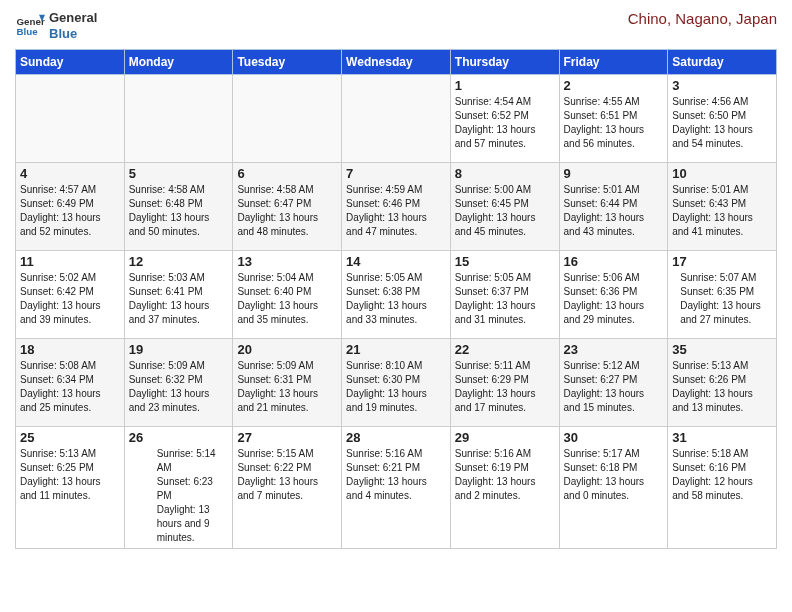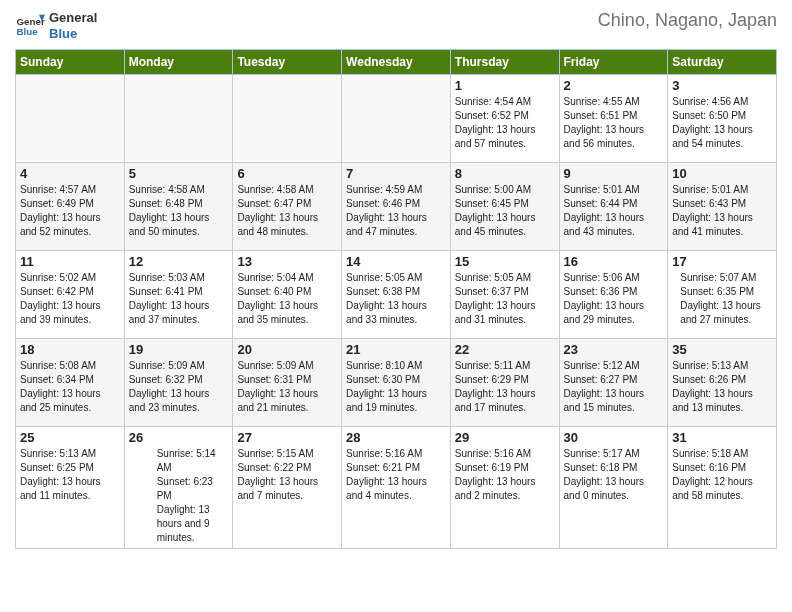--- a/index.html
+++ b/index.html
@@ -37,31 +37,31 @@
     .title-area {
       text-align: right;
     }
     .title-area h1 {
       font-size: 36px;
       font-weight: normal;
       color: #222;
       line-height: 1;
     }
     .title-area h2 {
-      font-size: 18px;
+      font-size: 15px;
       font-weight: normal;
-      color: #737373;
+      color: #7f1d1d;
     }
     table {
       width: 100%;
       border-collapse: collapse;
       table-layout: fixed;
     }
     thead tr th {
-      background: #4d7c0f;
+      background: #1d4ed8;
       color: #fff;
       font-size: 12px;
       font-weight: bold;
       padding: 5px 4px;
       text-align: left;
       border: 1px solid #aac4e0;
     }
     tbody tr td {
       border: 1px solid #ccc;
       vertical-align: top;

